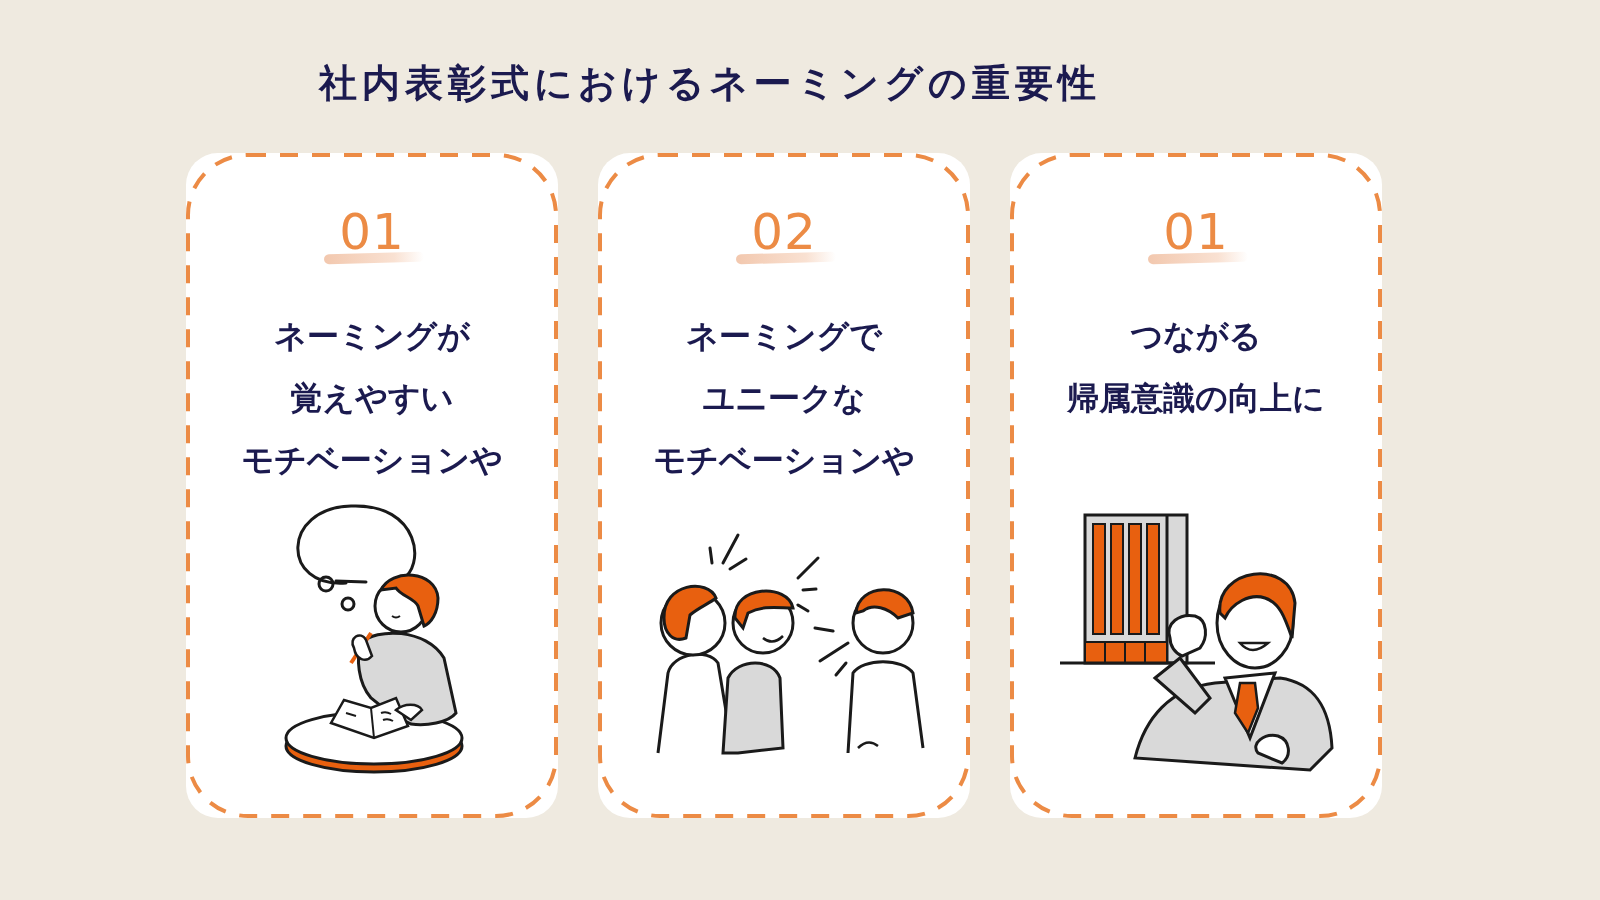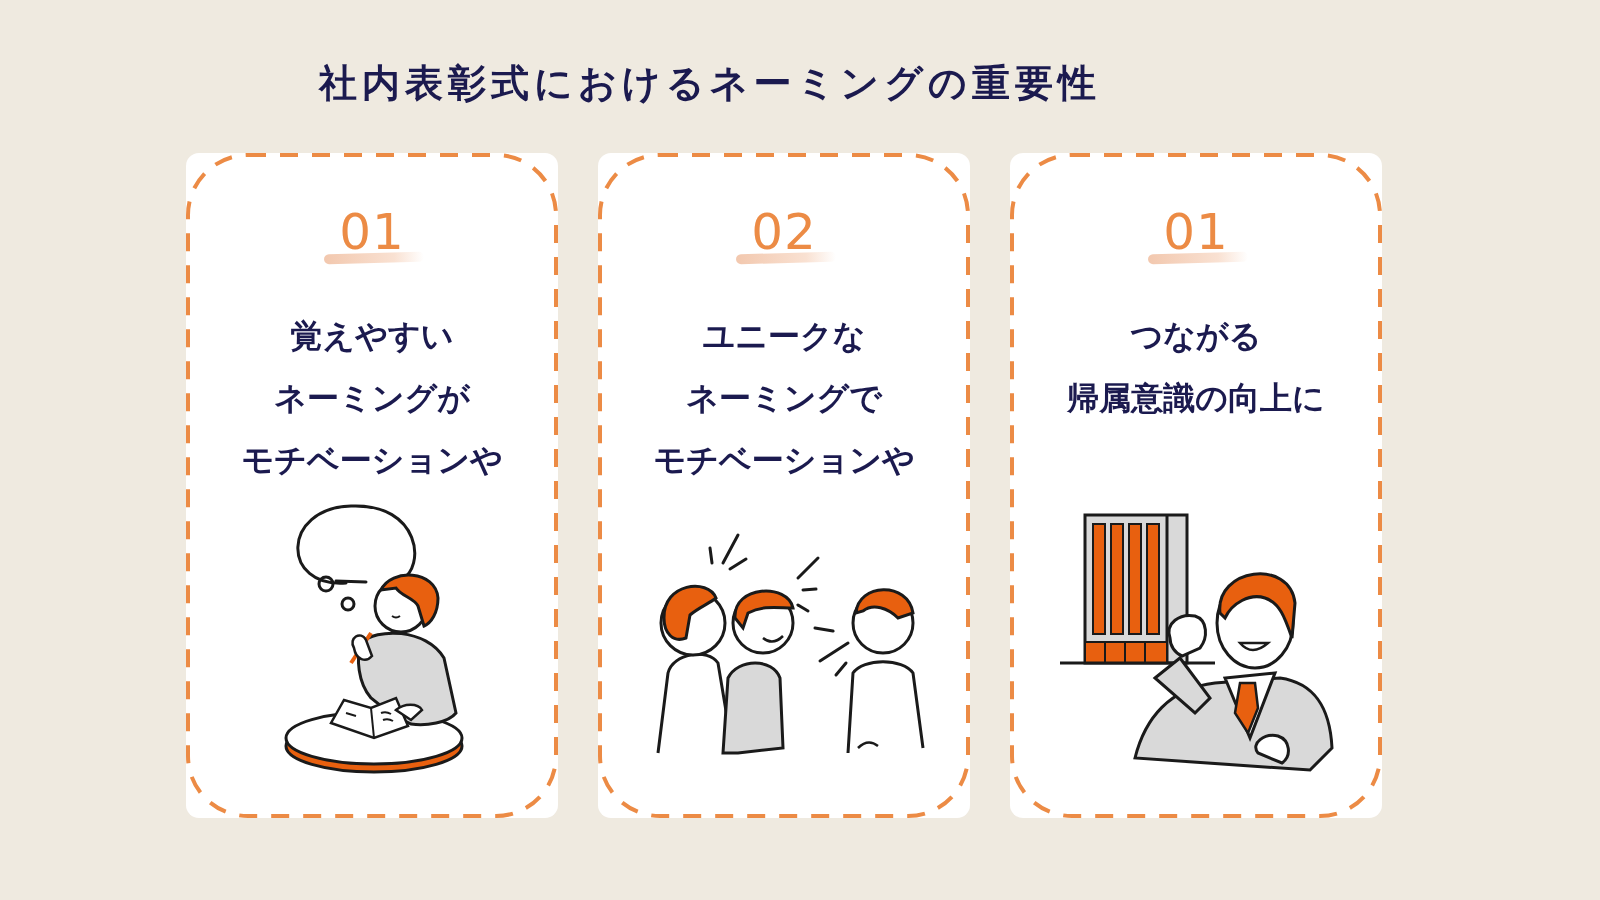--- a/index.html
+++ b/index.html
@@ -9,21 +9,21 @@
     font-family: "DejaVu Sans", "Liberation Sans", sans-serif;
     position: relative;
   }
   .title {
     position: absolute; top: 58px; left: 0; width: 1420px;
     text-align: center; font-size: 38px; font-weight: bold;
     color: #1B1A4F; letter-spacing: 5px;
   }
   .card {
     position: absolute; top: 153px; width: 372px; height: 665px;
-    background: #FFFFFF; border-radius: 13px;
+    background: #FFFFFF; border-radius: 32px;
   }
   .card svg.border { position: absolute; left: 0; top: 0; }
   .num {
     position: absolute; top: 50px; left: 0; width: 100%;
     text-align: center; font-size: 50px; color: #EC8B45;
     font-family: "DejaVu Sans", sans-serif; font-weight: normal; letter-spacing: 1px;
   }
   .brush {
     position: absolute; top: 100px; left: 50%; margin-left: -48px;
     width: 100px; height: 10px; border-radius: 5px;
@@ -43,22 +43,22 @@
 
 <h1 class="title">社内表彰式におけるネーミングの重要性</h1>
 
 <div class="card" style="left:186px;">
   <svg class="border" width="372" height="665">
     <rect x="2" y="2" width="368" height="661" rx="60" ry="60" fill="none" stroke="#EC8B45" stroke-width="4" stroke-dasharray="18 14"></rect>
   </svg>
   <div class="num">01</div>
   <div class="brush"></div>
   <div class="desc">
+    <span>ネーミングが</span>
     <span>覚えやすい</span>
-    <span>ネーミングが</span>
     <span>モチベーションや</span>
   </div>
   <svg class="illu" style="top:345px;" width="372" height="300" viewBox="0 0 372 300">
     <g fill="none" stroke="#1a1a1a" stroke-width="3" stroke-linecap="round" stroke-linejoin="round">
 
       <path d="M160 85 C 95 90, 95 10, 165 8 C 235 5, 240 70, 215 82"></path>
       <path d="M150 83 L 180 84"></path>
       <circle cx="140" cy="86" r="7"></circle>
       <circle cx="162" cy="106" r="6"></circle>
     </g>
@@ -83,22 +83,22 @@
   </svg>
 </div>
 
 <div class="card" style="left:598px;">
   <svg class="border" width="372" height="665">
     <rect x="2" y="2" width="368" height="661" rx="60" ry="60" fill="none" stroke="#EC8B45" stroke-width="4" stroke-dasharray="18 14"></rect>
   </svg>
   <div class="num">02</div>
   <div class="brush"></div>
   <div class="desc">
+    <span>ネーミングで</span>
     <span>ユニークな</span>
-    <span>ネーミングで</span>
     <span>モチベーションや</span>
   </div>
   <svg class="illu" style="top:370px;" width="372" height="240" viewBox="0 0 372 240">
     <g stroke="#1a1a1a" stroke-width="3" stroke-linecap="round" fill="none">
 
       <line x1="112" y1="25" x2="114" y2="40"></line>
       <line x1="140" y1="12" x2="125" y2="40"></line>
       <line x1="148" y1="36" x2="132" y2="46"></line>
       <line x1="220" y1="35" x2="200" y2="55"></line>
       <line x1="218" y1="66" x2="205" y2="67"></line>

